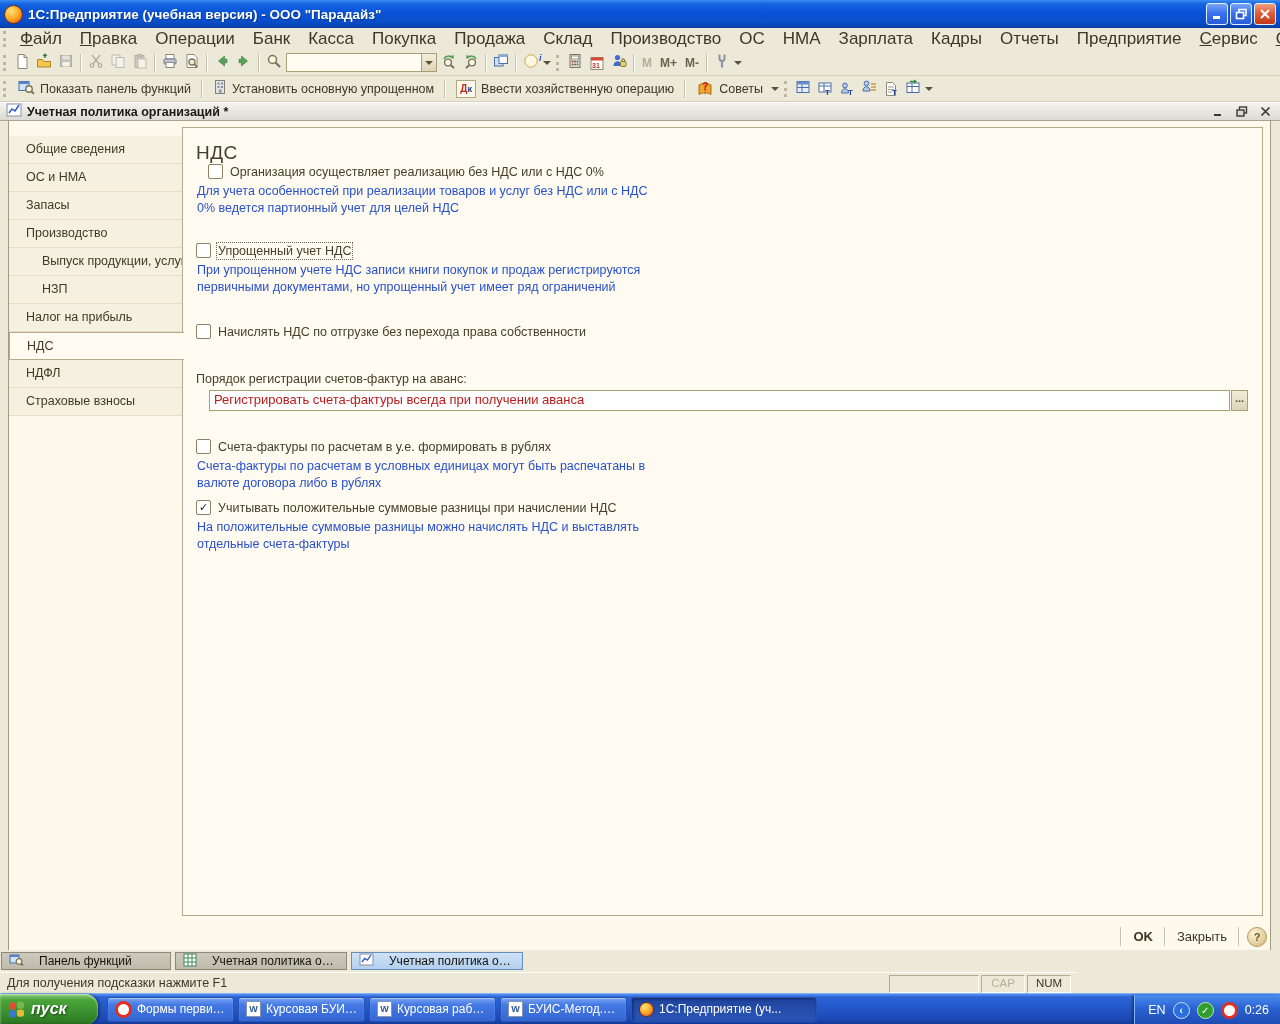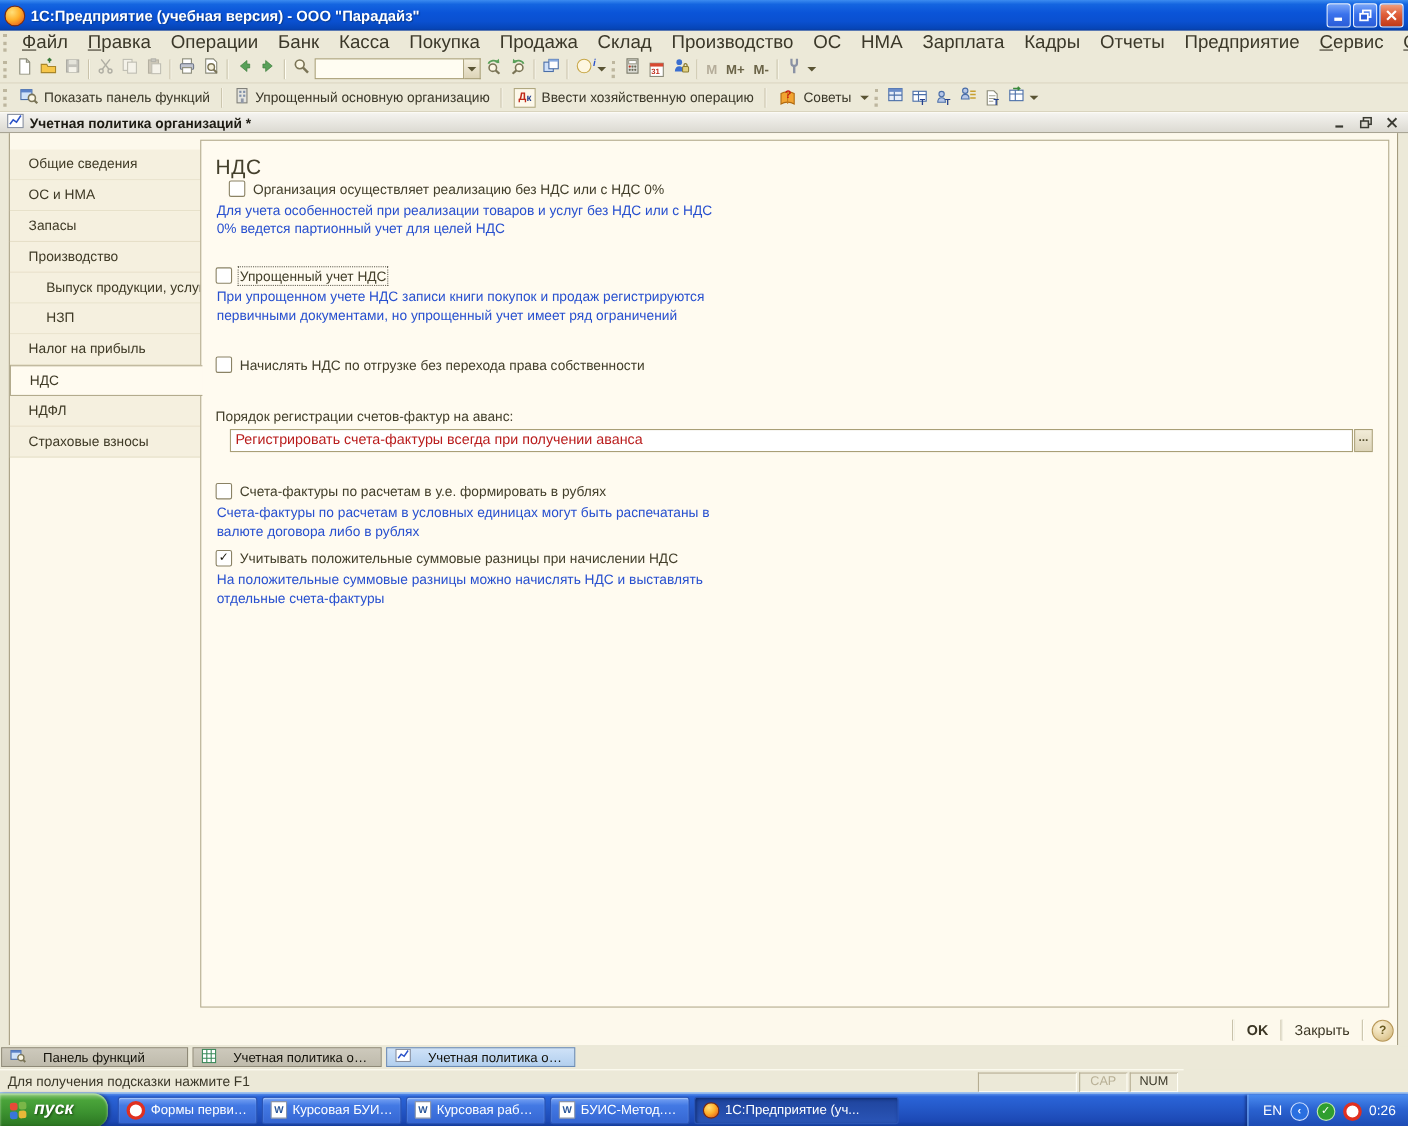--- a/index.html
+++ b/index.html
@@ -371,21 +371,21 @@
   <span class="tsep"></span>
   <span class="cmd-btn">
     <span><svg width="14" height="16">
           <rect x="2.5" y="1.5" width="9" height="13" fill="#e4e4de" stroke="#80807a"></rect>
           <rect x="4.5" y="3.5" width="2" height="2" fill="#8090a8"></rect>
           <rect x="8" y="3.5" width="2" height="2" fill="#8090a8"></rect>
           <rect x="4.5" y="7" width="2" height="2" fill="#8090a8"></rect>
           <rect x="8" y="7" width="2" height="2" fill="#8090a8"></rect>
           <rect x="6" y="10.5" width="2.5" height="4" fill="#9098a8"></rect>
         </svg></span>
-    <span>Упрощенный основную организацию</span>
+    <span>Установить основную упрощенном</span>
   </span>
   <span class="tsep"></span>
   <span class="cmd-btn">
     <span class="ico18" style="width:18px;height:16px;border:1px solid #b0a880;background:#fdf8ea;">
       <span style="font-size:10px;font-weight:bold;color:#c02818;">Д</span>
         <span style="font-size:9px;font-weight:bold;color:#24408c;">к</span>
     </span>
     <span>Ввести хозяйственную операцию</span>
   </span>
   <span class="tsep"></span>

